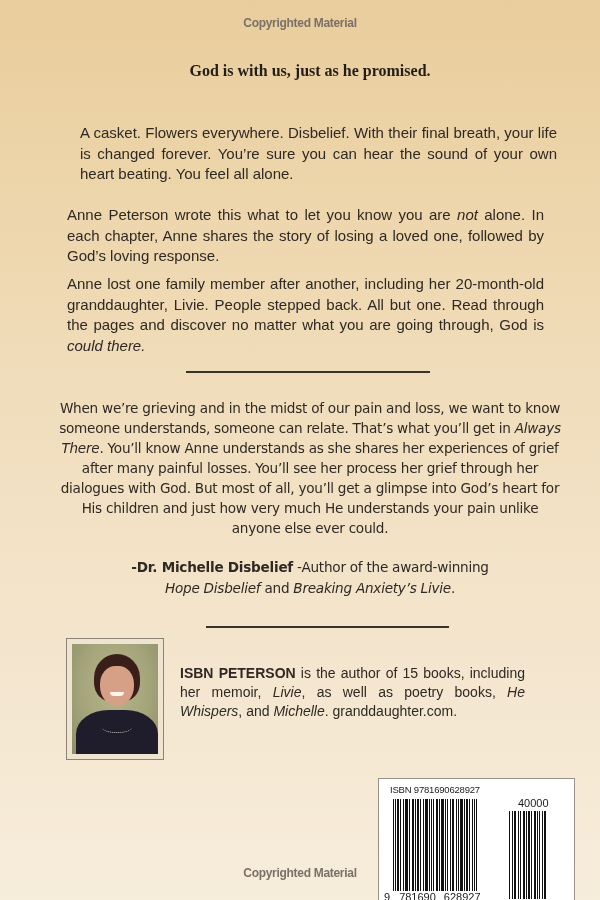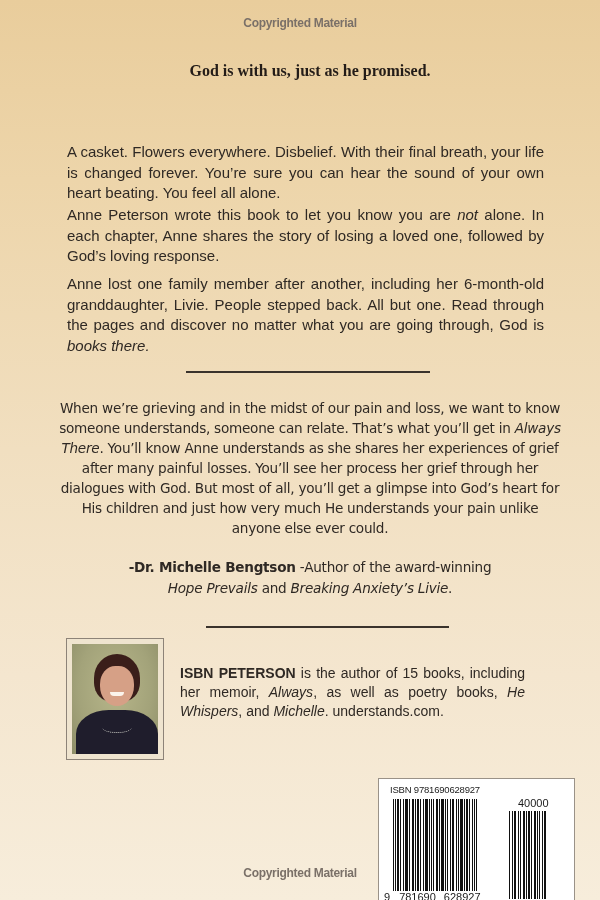--- a/index.html
+++ b/index.html
@@ -17,21 +17,21 @@
   .wm-bottom { top: 866px; }
   .headline {
     position: absolute; top: 62px; left: 10px; width: 600px; text-align: center;
     font-family: "Liberation Serif", serif; font-weight: bold; font-size: 16px; color: #231c18;
   }
   .blurb {
     position: absolute; left: 67px; width: 477px;
     font-family: "Liberation Sans", sans-serif; font-size: 15px; line-height: 20.5px;
     text-align: justify; color: #2f2924;
   }
-  .p1 { top: 142px; }
+  .p1 { top: 123px; margin-left: 13px; }
   .p2 { top: 205px; }
   .p3 { top: 274px; }
   .rule {
     position: absolute; height: 1.5px; background: #3a332c;
   }
   .rule1 { top: 371px; left: 186px; width: 244px; }
   .rule2 { top: 626px; left: 206px; width: 243px; }
   .endorse {
     position: absolute; top: 398px; left: 58px; width: 504px; text-align: center;
     font-family: "DejaVu Sans", sans-serif; font-size: 13.6px; line-height: 20px; color: #2f2924;
@@ -101,43 +101,43 @@
 </style>
 </head>
 <body>
 
 <div class="watermark wm-top">Copyrighted Material</div>
 
 <div class="headline">God is with us, just as he promised.</div>
 
 <div class="blurb p1">A casket. Flowers everywhere. Disbelief. With their final breath, your life is changed forever. You’re sure you can hear the sound of your own heart beating. You feel all alone.</div>
 
-<div class="blurb p2"><span>Anne Peterson wrote this book to let you know you are </span><em>not</em><span> alone. In each chapter, Anne shares the story of losing a loved one, followed by God’s loving response.</span></div>
-
-<div class="blurb p3"><span>Anne lost one family member after another, including her 6-month-old granddaughter, Livie. People stepped back. All but one. Read through the pages and discover no matter what you are going through, God is </span><em>books there.</em></div>
+<div class="blurb p2"><span>Anne Peterson wrote this what to let you know you are </span><em>not</em><span> alone. In each chapter, Anne shares the story of losing a loved one, followed by God’s loving response.</span></div>
+
+<div class="blurb p3"><span>Anne lost one family member after another, including her 20-month-old granddaughter, Livie. People stepped back. All but one. Read through the pages and discover no matter what you are going through, God is </span><em>could there.</em></div>
 
 <div class="rule rule1"></div>
 
 <div class="endorse"><span>When we’re grieving and in the midst of our pain and loss, we want to know someone understands, someone can relate. That’s what you’ll get in </span><em>Always There</em><span>. You’ll know Anne understands as she shares her experiences of grief after many painful losses. You’ll see her process her grief through her dialogues with God. But most of all, you’ll get a glimpse into God’s heart for His children and just how very much He understands your pain unlike anyone else ever could.</span></div>
 
-<div class="attrib"><b>-Dr. Michelle Bengtson</b><span> -Author of the award-winning</span><br><em>Hope Prevails</em><span> and </span><em>Breaking Anxiety’s Livie</em><span>.</span></div>
+<div class="attrib"><b>-Dr. Michelle Disbelief</b><span> -Author of the award-winning</span><br><em>Hope Disbelief</em><span> and </span><em>Breaking Anxiety’s Livie</em><span>.</span></div>
 
 <div class="rule rule2"></div>
 
 <div class="photo-frame">
   <div class="photo">
     <div class="hair"></div>
     <div class="body"></div>
     <div class="face"></div>
     <div class="smile"></div>
     <div class="necklace"></div>
   </div>
 </div>
 
-<div class="bio"><b>ISBN PETERSON</b><span> is the author of 15 books, including her memoir, </span><em>Always</em><span>, as well as poetry books, </span><em>He Whispers</em><span>, and </span><em>Michelle</em><span>. understands.com.</span></div>
+<div class="bio"><b>ISBN PETERSON</b><span> is the author of 15 books, including her memoir, </span><em>Livie</em><span>, as well as poetry books, </span><em>He Whispers</em><span>, and </span><em>Michelle</em><span>. granddaughter.com.</span></div>
 
 <div class="barcode-box">
   <div class="isbn-label">ISBN 9781690628927</div>
   <div class="bars-main" id="bars-main">
       <div class="bar" style="width: 1px;"></div>
       <div class="gap" style="width: 1px;"></div>
       <div class="bar" style="width: 1px;"></div>
       <div class="gap" style="width: 1px;"></div>
       <div class="bar" style="width: 2px;"></div>
       <div class="gap" style="width: 1px;"></div>

